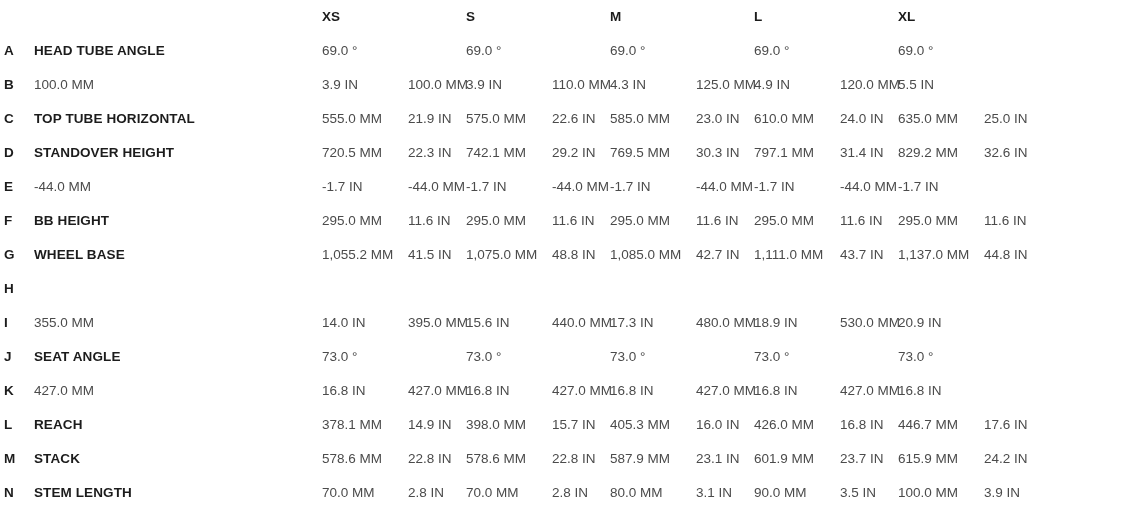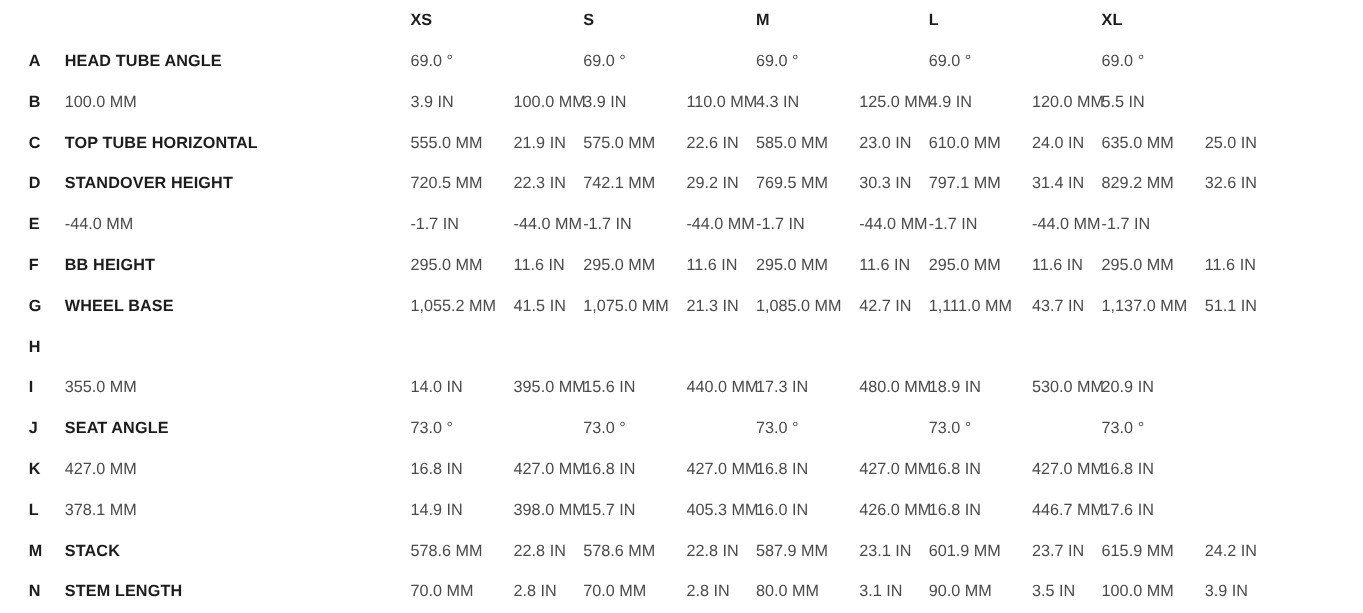--- a/index.html
+++ b/index.html
@@ -7,21 +7,21 @@
     padding: 0;
     background: #ffffff;
   }
   body {
     width: 1136px;
     height: 511px;
     overflow: hidden;
     font-family: "Liberation Sans", "DejaVu Sans", sans-serif;
   }
   .geo-table {
-    padding-left: 24px;
+    padding-left: 4px;
   }
   .row {
     display: grid;
     grid-template-columns: 30px 288px repeat(5, 86px 58px);
     height: 34px;
     align-items: center;
   }
   .cell {
     font-size: 13.5px;
     line-height: 1;
@@ -138,27 +138,27 @@
         <div class="cell val in">11.6 IN</div>
         <div class="cell val mm">295.0 MM</div>
         <div class="cell val in">11.6 IN</div>
       </div>
       <div class="row">
         <div class="cell letter">G</div>
         <div class="cell name">WHEEL BASE</div>
         <div class="cell val mm">1,055.2 MM</div>
         <div class="cell val in">41.5 IN</div>
         <div class="cell val mm">1,075.0 MM</div>
-        <div class="cell val in">21.3 IN</div>
+        <div class="cell val in">48.8 IN</div>
         <div class="cell val mm">1,085.0 MM</div>
         <div class="cell val in">42.7 IN</div>
         <div class="cell val mm">1,111.0 MM</div>
         <div class="cell val in">43.7 IN</div>
         <div class="cell val mm">1,137.0 MM</div>
-        <div class="cell val in">51.1 IN</div>
+        <div class="cell val in">44.8 IN</div>
       </div>
       <div class="row">
         <div class="cell letter">H</div>
         <div class="cell val mm"></div>
         <div class="cell val in"></div>
         <div class="cell val mm"></div>
         <div class="cell val in"></div>
         <div class="cell val mm"></div>
         <div class="cell val in"></div>
         <div class="cell val mm"></div>
@@ -201,20 +201,21 @@
         <div class="cell val in">16.8 IN</div>
         <div class="cell val mm">427.0 MM</div>
         <div class="cell val in">16.8 IN</div>
         <div class="cell val mm">427.0 MM</div>
         <div class="cell val in">16.8 IN</div>
         <div class="cell val mm">427.0 MM</div>
         <div class="cell val in">16.8 IN</div>
       </div>
       <div class="row">
         <div class="cell letter">L</div>
+        <div class="cell name">REACH</div>
         <div class="cell val mm">378.1 MM</div>
         <div class="cell val in">14.9 IN</div>
         <div class="cell val mm">398.0 MM</div>
         <div class="cell val in">15.7 IN</div>
         <div class="cell val mm">405.3 MM</div>
         <div class="cell val in">16.0 IN</div>
         <div class="cell val mm">426.0 MM</div>
         <div class="cell val in">16.8 IN</div>
         <div class="cell val mm">446.7 MM</div>
         <div class="cell val in">17.6 IN</div>

